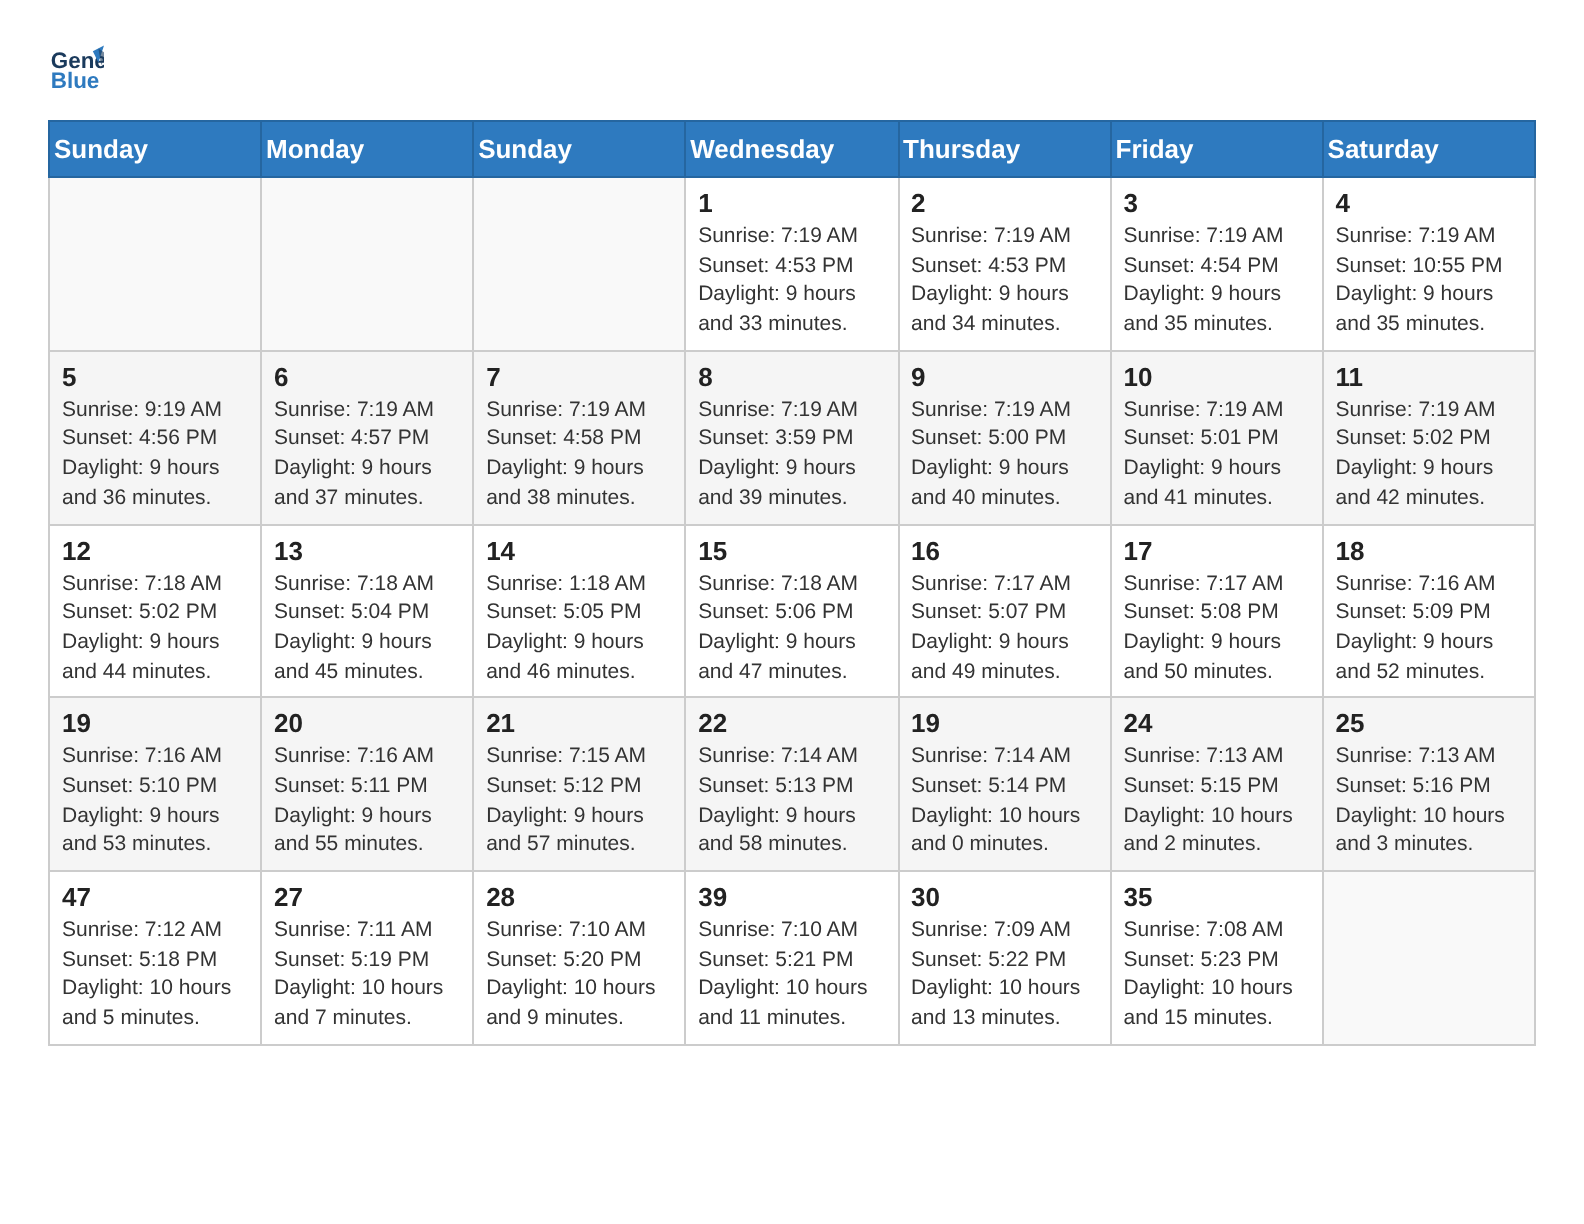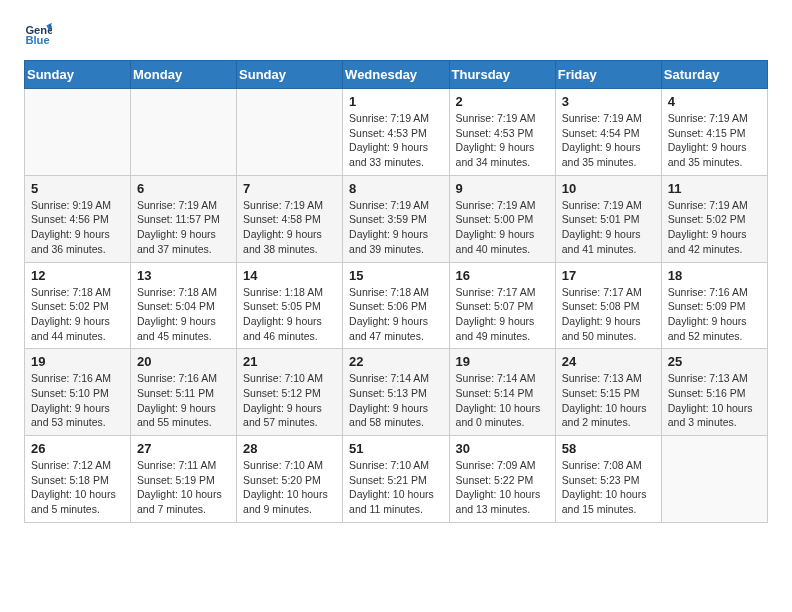--- a/index.html
+++ b/index.html
@@ -139,37 +139,37 @@
           <td>
             <span class="day-num">3</span>
             <div class="day-detail">Sunrise: 7:19 AM
 Sunset: 4:54 PM
 Daylight: 9 hours
 and 35 minutes.</div>
           </td>
           <td>
             <span class="day-num">4</span>
             <div class="day-detail">Sunrise: 7:19 AM
-Sunset: 4:15 PM
+Sunset: 10:55 PM
 Daylight: 9 hours
 and 35 minutes.</div>
           </td>
         </tr>
         <tr>
           <td>
             <span class="day-num">5</span>
             <div class="day-detail">Sunrise: 9:19 AM
 Sunset: 4:56 PM
 Daylight: 9 hours
 and 36 minutes.</div>
           </td>
           <td>
             <span class="day-num">6</span>
             <div class="day-detail">Sunrise: 7:19 AM
-Sunset: 11:57 PM
+Sunset: 4:57 PM
 Daylight: 9 hours
 and 37 minutes.</div>
           </td>
           <td>
             <span class="day-num">7</span>
             <div class="day-detail">Sunrise: 7:19 AM
 Sunset: 4:58 PM
 Daylight: 9 hours
 and 38 minutes.</div>
           </td>
@@ -263,21 +263,21 @@
           </td>
           <td>
             <span class="day-num">20</span>
             <div class="day-detail">Sunrise: 7:16 AM
 Sunset: 5:11 PM
 Daylight: 9 hours
 and 55 minutes.</div>
           </td>
           <td>
             <span class="day-num">21</span>
-            <div class="day-detail">Sunrise: 7:10 AM
+            <div class="day-detail">Sunrise: 7:15 AM
 Sunset: 5:12 PM
 Daylight: 9 hours
 and 57 minutes.</div>
           </td>
           <td>
             <span class="day-num">22</span>
             <div class="day-detail">Sunrise: 7:14 AM
 Sunset: 5:13 PM
 Daylight: 9 hours
 and 58 minutes.</div>
@@ -299,56 +299,56 @@
           <td>
             <span class="day-num">25</span>
             <div class="day-detail">Sunrise: 7:13 AM
 Sunset: 5:16 PM
 Daylight: 10 hours
 and 3 minutes.</div>
           </td>
         </tr>
         <tr>
           <td>
-            <span class="day-num">26</span>
+            <span class="day-num">47</span>
             <div class="day-detail">Sunrise: 7:12 AM
 Sunset: 5:18 PM
 Daylight: 10 hours
 and 5 minutes.</div>
           </td>
           <td>
             <span class="day-num">27</span>
             <div class="day-detail">Sunrise: 7:11 AM
 Sunset: 5:19 PM
 Daylight: 10 hours
 and 7 minutes.</div>
           </td>
           <td>
             <span class="day-num">28</span>
             <div class="day-detail">Sunrise: 7:10 AM
 Sunset: 5:20 PM
 Daylight: 10 hours
 and 9 minutes.</div>
           </td>
           <td>
-            <span class="day-num">51</span>
+            <span class="day-num">39</span>
             <div class="day-detail">Sunrise: 7:10 AM
 Sunset: 5:21 PM
 Daylight: 10 hours
 and 11 minutes.</div>
           </td>
           <td>
             <span class="day-num">30</span>
             <div class="day-detail">Sunrise: 7:09 AM
 Sunset: 5:22 PM
 Daylight: 10 hours
 and 13 minutes.</div>
           </td>
           <td>
-            <span class="day-num">58</span>
+            <span class="day-num">35</span>
             <div class="day-detail">Sunrise: 7:08 AM
 Sunset: 5:23 PM
 Daylight: 10 hours
 and 15 minutes.</div>
           </td>
           <td class="empty-cell"></td>
         </tr>
       </tbody>
   </table>
 </div>

